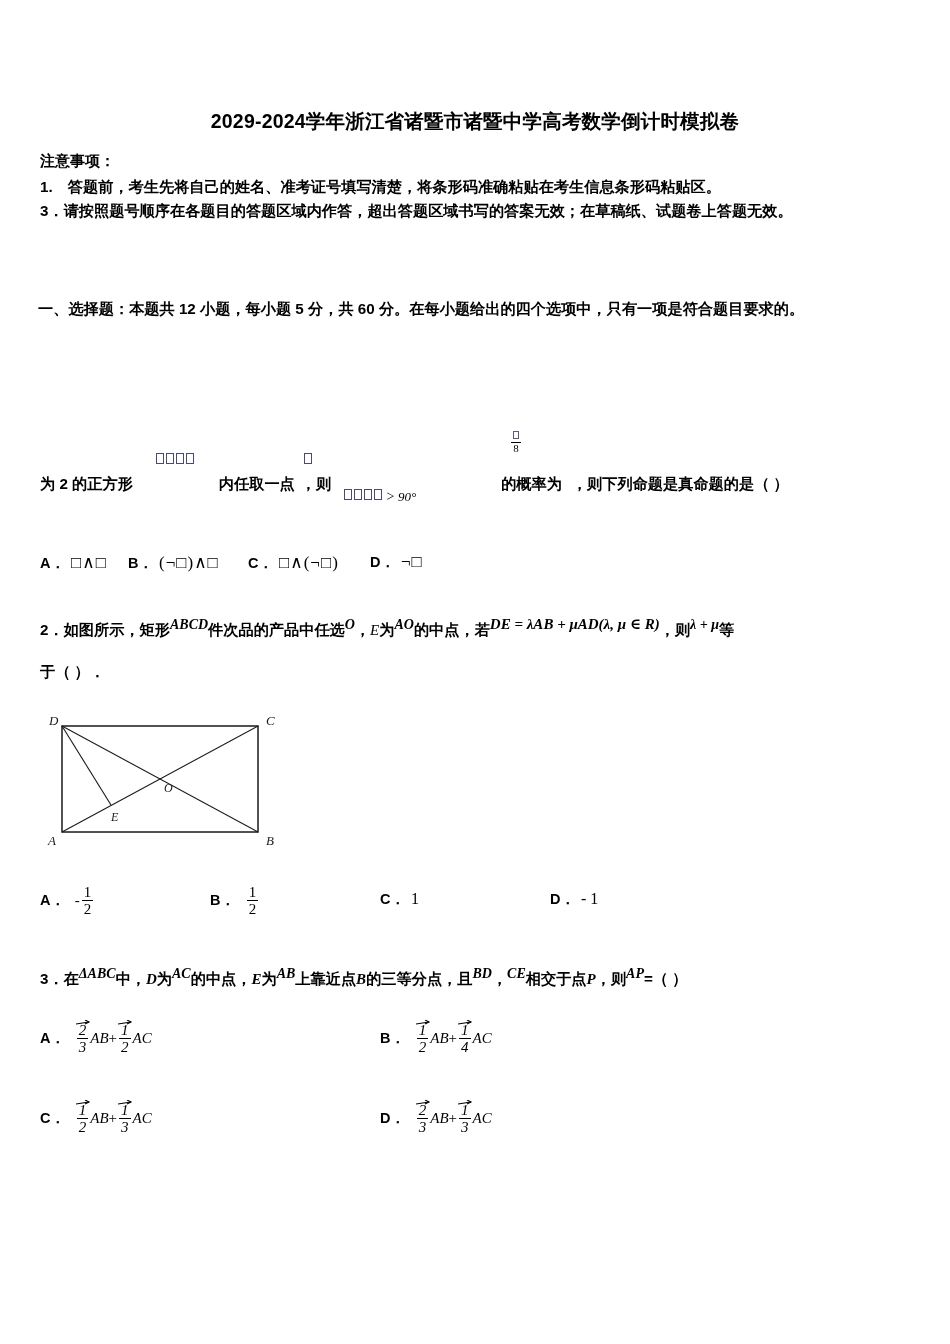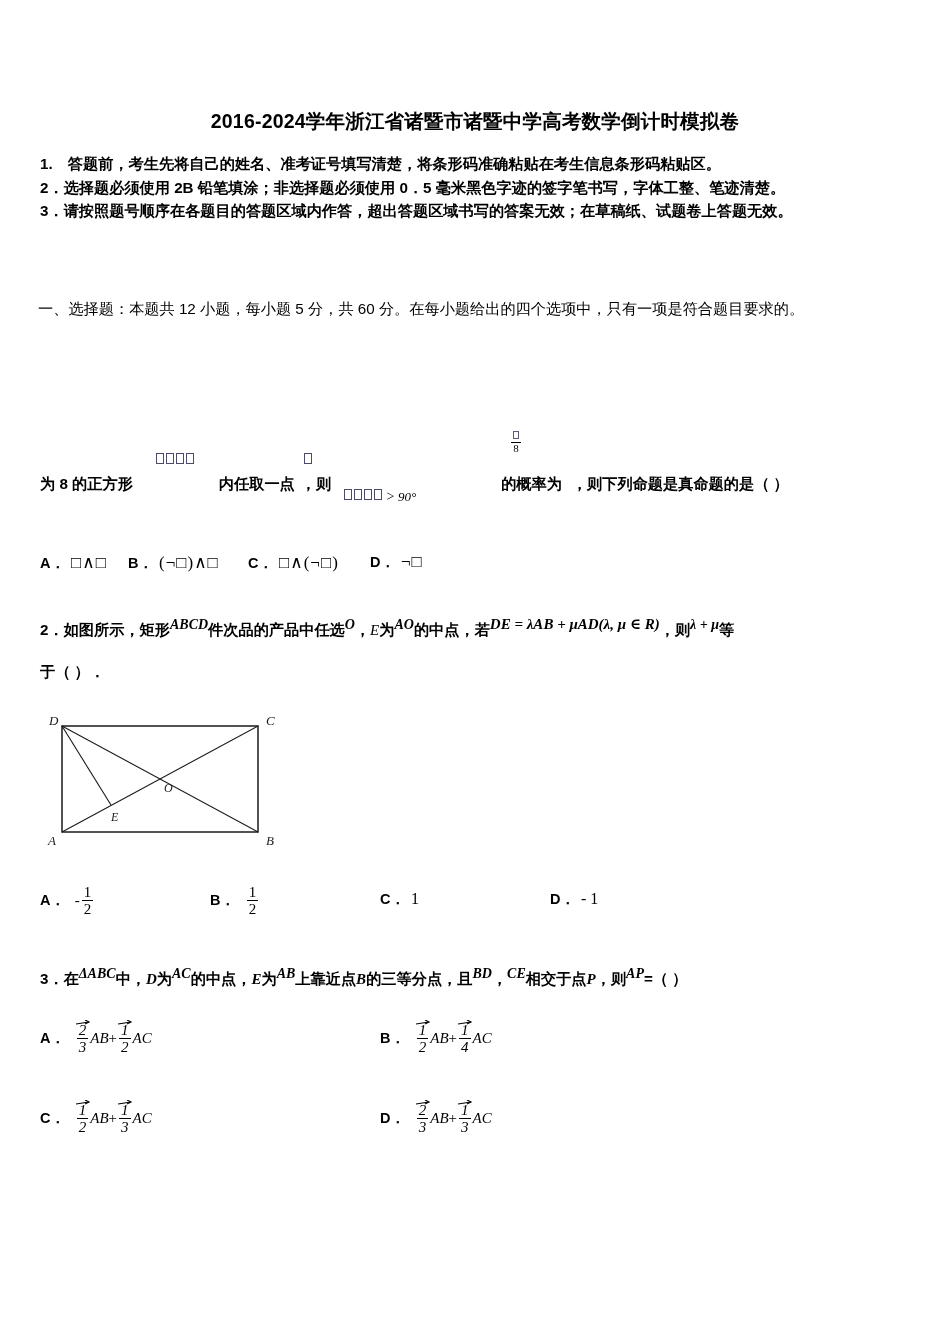--- a/index.html
+++ b/index.html
@@ -50,21 +50,21 @@
     font-size: 15.2px;
     line-height: 23.5px;
     white-space: nowrap;
   }
   
   .section-head {
     position: absolute;
     left: 38px; top: 299px;
     width: 890px;
     font-family: "Liberation Sans", "DejaVu Sans", sans-serif;
-    font-weight: normal;
+    font-weight: bold;
     font-size: 15.2px;
     white-space: nowrap;
   }
   
   .q {
     position: absolute;
     font-family: "Liberation Sans", "DejaVu Sans", sans-serif;
     font-weight: bold;
     font-size: 15.2px;
     line-height: 24px;
@@ -178,25 +178,25 @@
     width: 250px;
     height: 150px;
   }
   .figure svg { display: block; }
 </style>
 </head>
 <body>
 
 <div class="page">
 
-  <div class="doc-title">2016-2024学年浙江省诸暨市诸暨中学高考数学倒计时模拟卷</div>
+  <div class="doc-title">2029-2024学年浙江省诸暨市诸暨中学高考数学倒计时模拟卷</div>
 
   <div class="notice">
+    <div class="notice-head">注意事项：</div>
     <div class="notice-line">1.　答题前，考生先将自己的姓名、准考证号填写清楚，将条形码准确粘贴在考生信息条形码粘贴区。</div>
-    <div class="notice-line">2．选择题必须使用 2B 铅笔填涂；非选择题必须使用 0．5 毫米黑色字迹的签字笔书写，字体工整、笔迹清楚。</div>
     <div class="notice-line">3．请按照题号顺序在各题目的答题区域内作答，超出答题区域书写的答案无效；在草稿纸、试题卷上答题无效。</div>
   </div>
 
   <div class="section-head">一、选择题：本题共 12 小题，每小题 5 分，共 60 分。在每小题给出的四个选项中，只有一项是符合题目要求的。</div>
 
 
   <div class="q1-mathrow" style="left:155px; top:452px;">
     <span class="tofu"></span><span class="tofu"></span><span class="tofu"></span><span class="tofu"></span>
   </div>
   <div class="q1-mathrow" style="left:303px; top:452px;">
@@ -206,21 +206,21 @@
     <span class="tofu"></span><span class="tofu"></span><span class="tofu"></span><span class="tofu"></span><span class="mn" style="font-size:14px;"> &gt; </span><span class="mi" style="font-size:13px;">90°</span>
   </div>
   <div class="q1-mathrow" style="left:509px; top:430px;">
     <span class="frac small">
       <span class="num"><span class="tofu-sm"></span></span>
       <span class="den">8</span>
     </span>
   </div>
 
   <div class="q" style="left:40px; top:472px; width:890px; white-space:nowrap;">
-    <span>为 8 的正方形</span><span style="display:inline-block;width:86px;"></span><span>内任取一点</span><span style="display:inline-block;width:6px;"></span><span>，则</span><span style="display:inline-block;width:170px;"></span><span>的概率为</span><span style="display:inline-block;width:10px;"></span><span>，则下列命题是真命题的是（ ）</span>
+    <span>为 2 的正方形</span><span style="display:inline-block;width:86px;"></span><span>内任取一点</span><span style="display:inline-block;width:6px;"></span><span>，则</span><span style="display:inline-block;width:170px;"></span><span>的概率为</span><span style="display:inline-block;width:10px;"></span><span>，则下列命题是真命题的是（ ）</span>
   </div>
 
   <div class="opts" style="left:40px; top:552px; width:560px; height:30px;">
     <div class="opt" style="left:0px; top:0px;">
       <span class="opt-lbl">A．</span><span class="opt-body logic">□∧□</span>
     </div>
     <div class="opt" style="left:88px; top:0px;">
       <span class="opt-lbl">B．</span><span class="opt-body logic">(¬□)∧□</span>
     </div>
     <div class="opt" style="left:208px; top:0px;">

